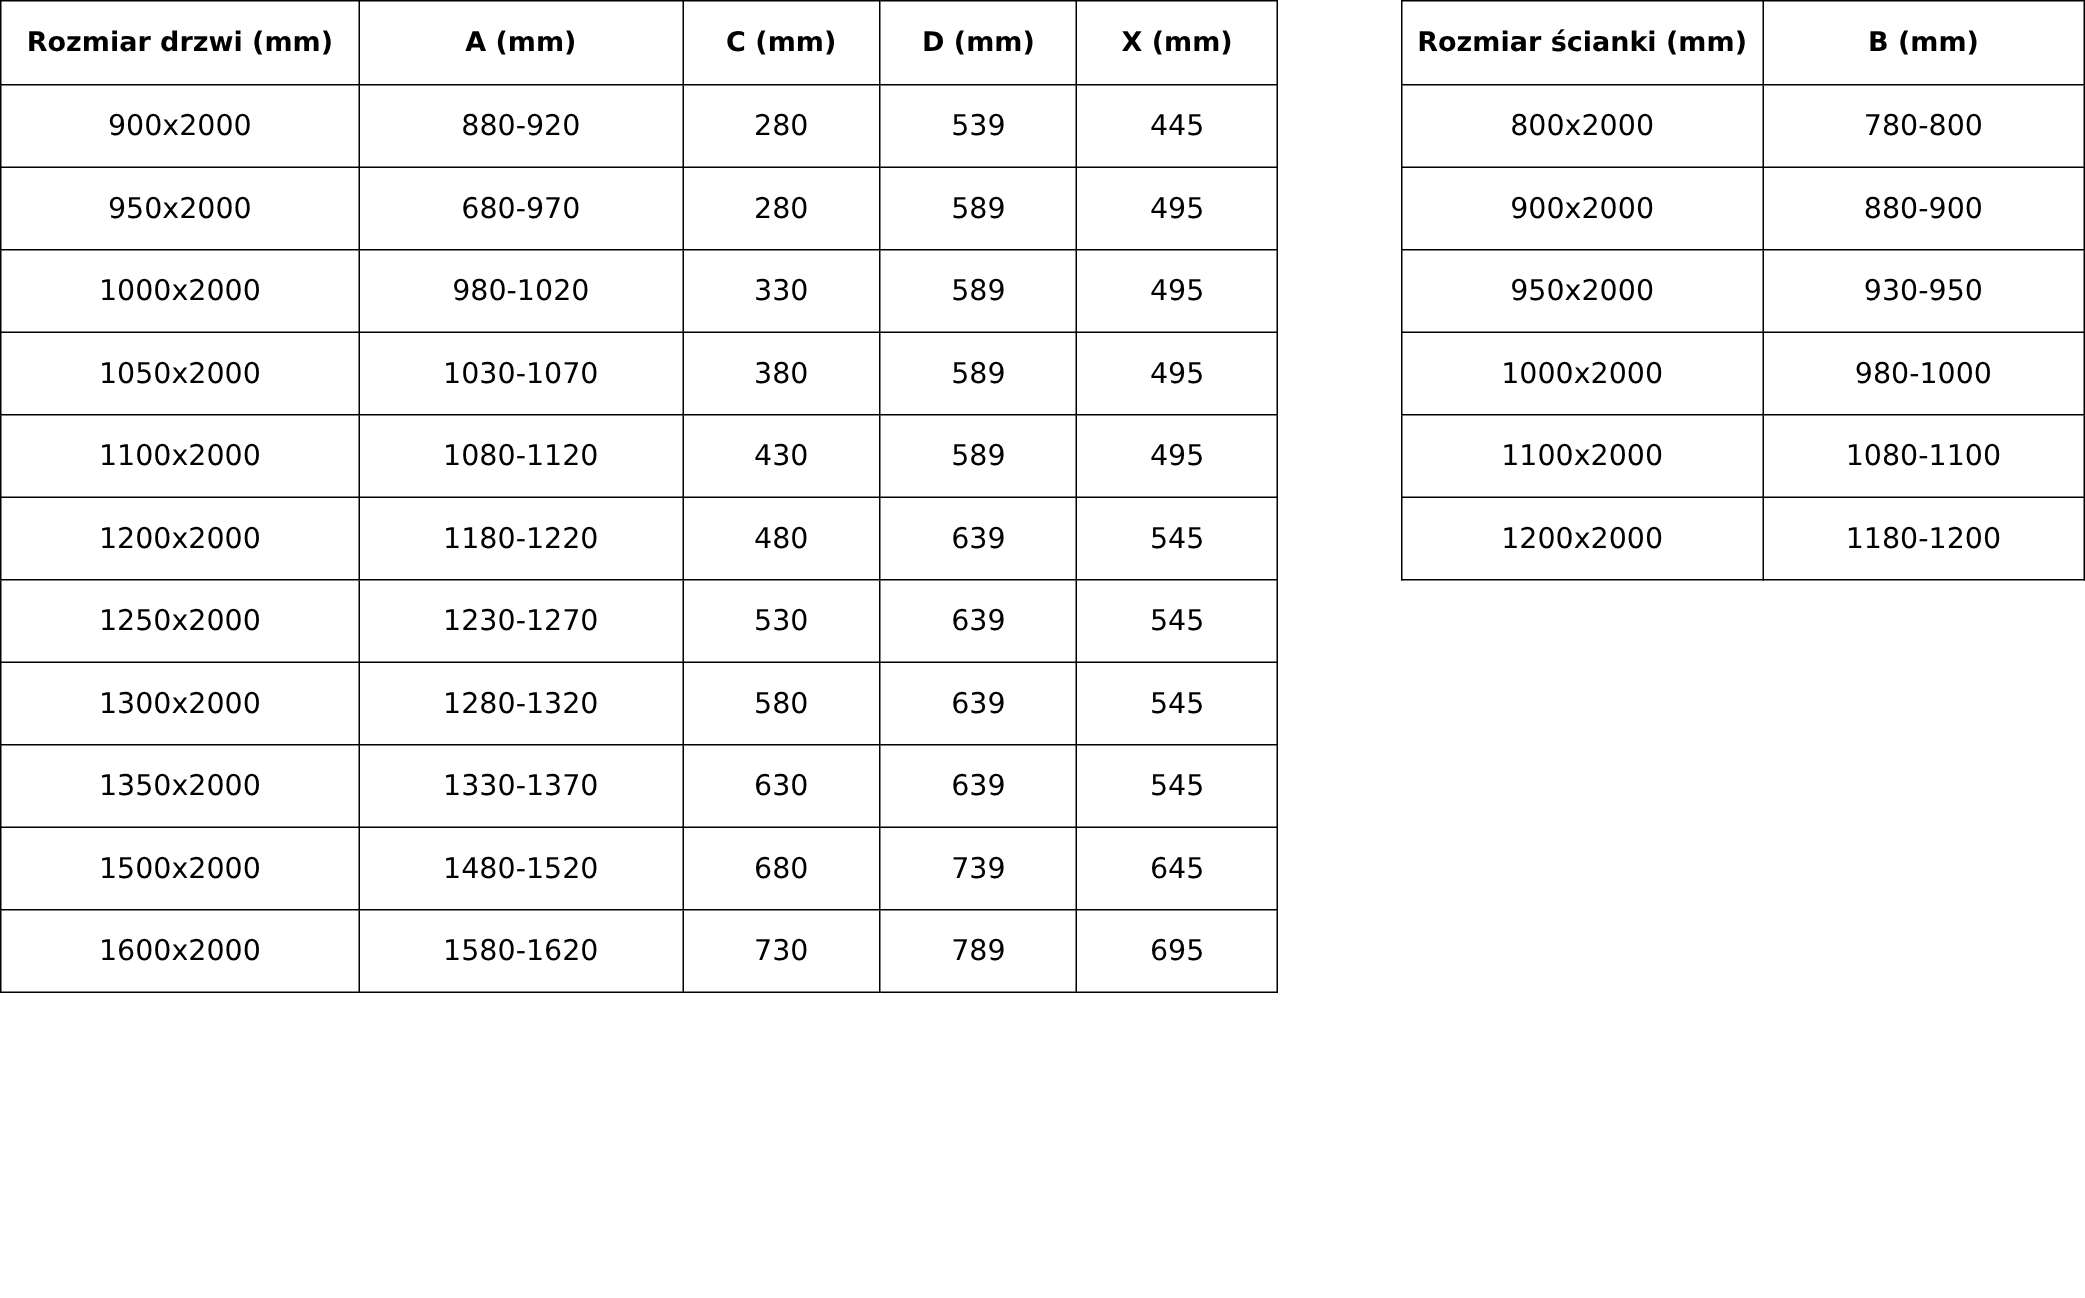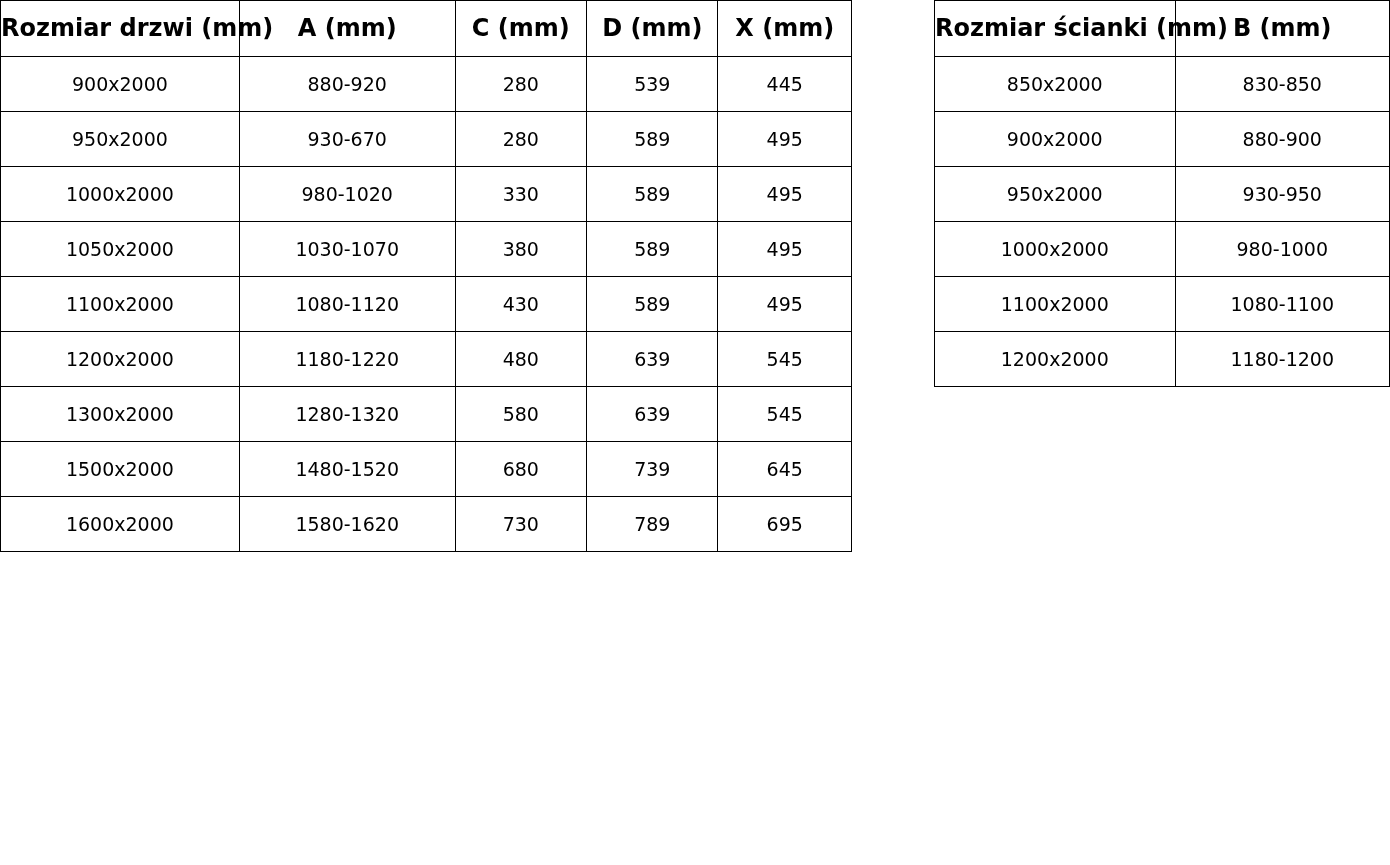--- a/index.html
+++ b/index.html
@@ -32,21 +32,21 @@
     font-weight: normal;
     padding: 0;
     height: 54px;
     line-height: 54px;
     white-space: nowrap;
   }
   table.spec th {
     font-weight: bold;
     height: 55px;
     line-height: 55px;
-    font-size: 24px;
+    font-size: 18px;
   }
   
   #doors-table {
     position: absolute;
     left: 0px;
     top: 0px;
     width: 852px;
   }
   #doors-table col.c0 { width: 238px; }
   #doors-table col.c1 { width: 215px; }
@@ -89,21 +89,21 @@
     <tbody id="doors-body">
         <tr>
           <td>900x2000</td>
           <td>880-920</td>
           <td>280</td>
           <td>539</td>
           <td>445</td>
         </tr>
         <tr>
           <td>950x2000</td>
-          <td>930-670</td>
+          <td>680-970</td>
           <td>280</td>
           <td>589</td>
           <td>495</td>
         </tr>
         <tr>
           <td>1000x2000</td>
           <td>980-1020</td>
           <td>330</td>
           <td>589</td>
           <td>495</td>
@@ -123,23 +123,37 @@
           <td>495</td>
         </tr>
         <tr>
           <td>1200x2000</td>
           <td>1180-1220</td>
           <td>480</td>
           <td>639</td>
           <td>545</td>
         </tr>
         <tr>
+          <td>1250x2000</td>
+          <td>1230-1270</td>
+          <td>530</td>
+          <td>639</td>
+          <td>545</td>
+        </tr>
+        <tr>
           <td>1300x2000</td>
           <td>1280-1320</td>
           <td>580</td>
+          <td>639</td>
+          <td>545</td>
+        </tr>
+        <tr>
+          <td>1350x2000</td>
+          <td>1330-1370</td>
+          <td>630</td>
           <td>639</td>
           <td>545</td>
         </tr>
         <tr>
           <td>1500x2000</td>
           <td>1480-1520</td>
           <td>680</td>
           <td>739</td>
           <td>645</td>
         </tr>
@@ -159,22 +173,22 @@
         <col class="w1">
     </colgroup>
     <thead>
       <tr>
         <th>Rozmiar ścianki (mm)</th>
         <th>B (mm)</th>
       </tr>
     </thead>
     <tbody id="wall-body">
         <tr>
-          <td>850x2000</td>
-          <td>830-850</td>
+          <td>800x2000</td>
+          <td>780-800</td>
         </tr>
         <tr>
           <td>900x2000</td>
           <td>880-900</td>
         </tr>
         <tr>
           <td>950x2000</td>
           <td>930-950</td>
         </tr>
         <tr>

